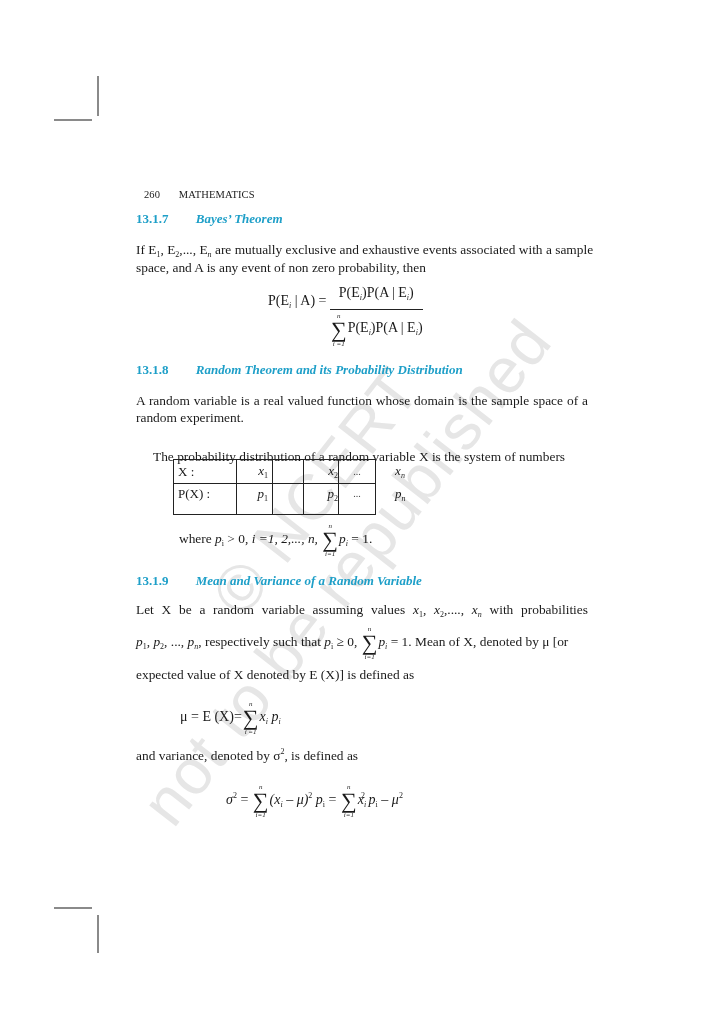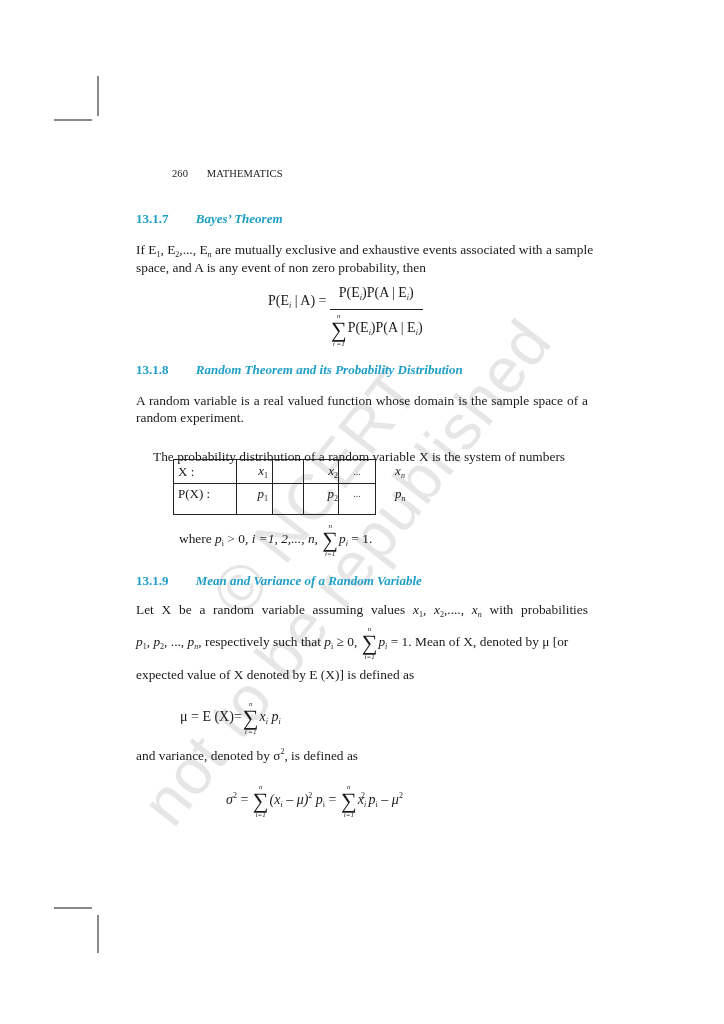--- a/index.html
+++ b/index.html
@@ -36,21 +36,21 @@
 <div class="crop" style="left:97px;top:76px;width:2px;height:40px;"></div>
 <div class="crop" style="left:54px;top:119px;width:38px;height:1.5px;"></div>
 <div class="crop" style="left:54px;top:907px;width:38px;height:1.5px;"></div>
 <div class="crop" style="left:97px;top:915px;width:2px;height:38px;"></div>
 
 <div class="wm" style="left:255px;top:555px;transform:rotate(-52deg);">© NCERT</div>
 <div class="wm" style="left:185px;top:765px;transform:rotate(-52deg);">not to be republished</div>
 
 <div class="content">
 
-  <div class="abs runhead" style="left:144px;top:168px;margin-left:28px;">
+  <div class="abs runhead" style="left:144px;top:189px;">
     <span class="num">260</span>
     <span>MATHEMATICS</span>
   </div>
 
   <div class="abs h" style="left:136px;top:211px;">
     <span>13.1.7</span>
     <span class="it">Bayes’ Theorem</span>
   </div>
 
   <div class="abs p" style="left:136px;top:241px;width:452px;">

